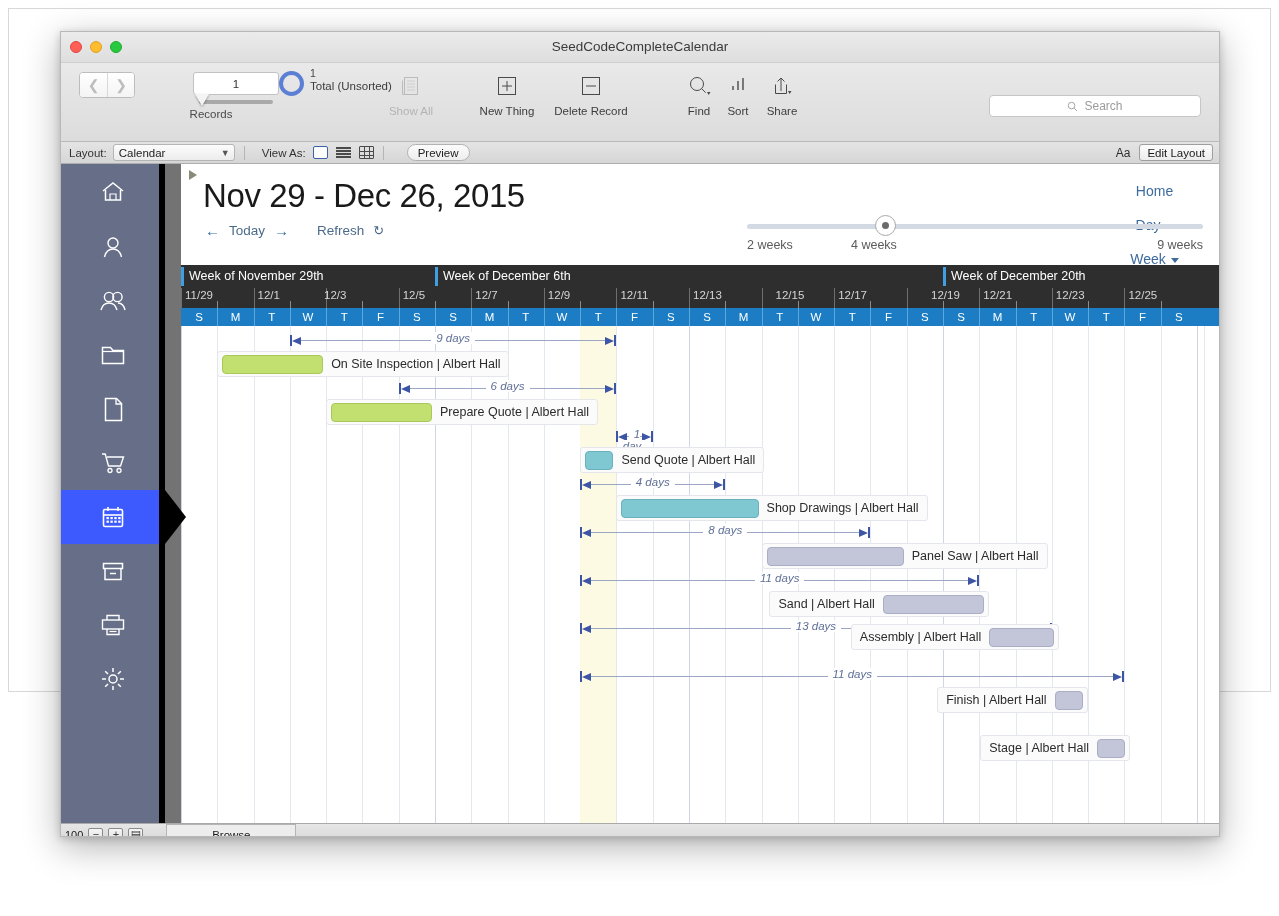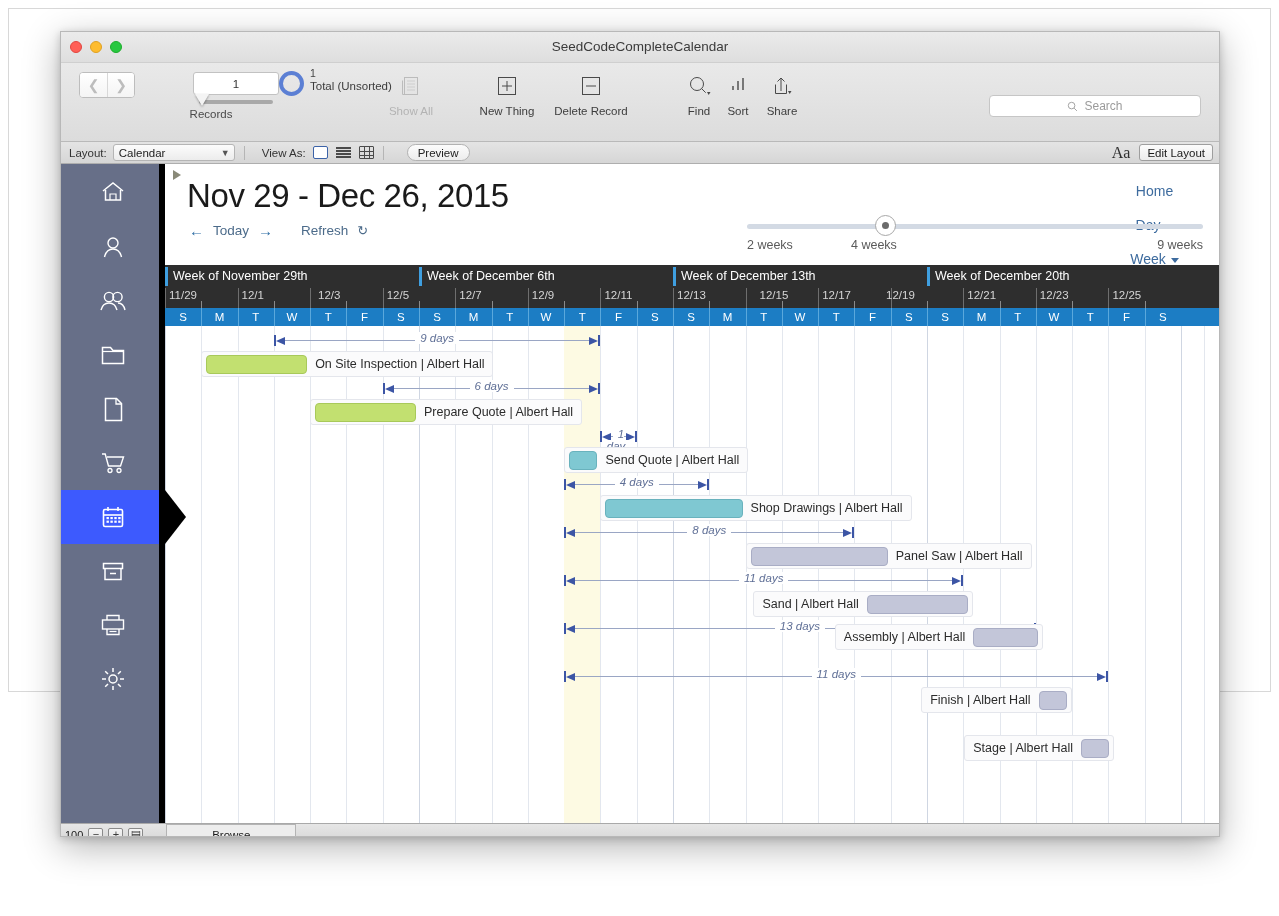--- a/index.html
+++ b/index.html
@@ -136,21 +136,21 @@
                linear-gradient(#4a4a4a,#4a4a4a) left 9px top 0/1px 100% no-repeat,
                linear-gradient(#4a4a4a,#4a4a4a) left 0 top 4px/100% 1px no-repeat,
                linear-gradient(#4a4a4a,#4a4a4a) left 0 top 8px/100% 1px no-repeat; }
   .preview-btn {
     margin-left: 14px; height: 17px; padding: 0 10px;
     background: linear-gradient(#fcfcfc,#ededed);
     border: 1px solid #b2b2b2; border-radius: 9px;
     font-size: 11.5px; color: #222; display: flex; align-items: center;
   }
   .lb-right { position: absolute; right: 6px; display: flex; align-items: center; gap: 9px; }
-  .aa { font-size: 16px; color: #2f2f2f; font-family: Liberation Serif, serif; }
+  .aa { font-size: 12px; color: #2f2f2f; }
   .edit-layout {
     height: 17px; padding: 0 7px;
     background: linear-gradient(#fcfcfc,#ececec);
     border: 1px solid #9e9e9e; border-radius: 3px;
     font-size: 11.5px; color: #1a1a1a; display: flex; align-items: center;
   }
 
   
   .body-area { position: relative; height: 659px; display: flex; background:#fff; }
 
@@ -167,21 +167,21 @@
     content: ""; position: absolute; right: -21px; top: 0;
     border-top: 27px solid transparent; border-bottom: 27px solid transparent;
     border-left: 21px solid #000; z-index: 5;
   }
   .sb-item svg { display: block; }
   .sb-blackstrip {
     position: absolute; right: 0; top: 0; bottom: 0; width: 6px; background: #000;
   }
 
   
-  .calpane { position: relative; flex: 1; background: #737373; overflow: hidden; }
+  .calpane { position: relative; flex: 1; background: #737373; overflow: hidden; padding-left: 16px; }
 
   .cal-header { position: relative; height: 101px; background: #fff; }
   .disclosure {
     position: absolute; left: 8px; top: 6px;
     width: 0; height: 0; border-top: 5px solid transparent;
     border-bottom: 5px solid transparent; border-left: 8px solid #8a8a78;
   }
   .cal-title {
     position: absolute; left: 22px; top: 13px;
     font-size: 33px; color: #1a1a1a; font-weight: 400; letter-spacing: -0.4px;
@@ -588,21 +588,20 @@
               <span class="a">2 weeks</span>
               <span class="b">4 weeks</span>
               <span class="c">9 weeks</span>
             </div>
           </div>
         </div>
 
         <div class="weekbar">
           <div class="weekcell" style="left:0px;width:254px">Week of November 29th</div>
           <div class="weekcell" style="left:254px;width:254px">Week of December 6th</div>
-          <div class="weekcell" style="left:508px;width:254px">Week of December 13th</div>
           <div class="weekcell" style="left:762px;width:254px">Week of December 20th</div>
         </div>
 
         <div class="datebar">
           <div id="dateticks">
               <div class="datetick" style="left: 0px;"></div>
               <div class="datetick small" style="left: 36.2857px;"></div>
               <div class="datetick" style="left: 72.5714px;"></div>
               <div class="datetick small" style="left: 108.857px;"></div>
               <div class="datetick" style="left: 145.143px;"></div>
@@ -626,29 +625,29 @@
               <div class="datetick" style="left: 798.286px;"></div>
               <div class="datetick small" style="left: 834.571px;"></div>
               <div class="datetick" style="left: 870.857px;"></div>
               <div class="datetick small" style="left: 907.143px;"></div>
               <div class="datetick" style="left: 943.429px;"></div>
               <div class="datetick small" style="left: 979.714px;"></div>
             </div>
           <div id="datelabels">
               <div class="datelbl" style="left: 0px;">11/29</div>
               <div class="datelbl" style="left: 72.5714px;">12/1</div>
-              <div class="datelbl" style="left: 149px;">12/3</div>
+              <div class="datelbl" style="left: 139px;">12/3</div>
               <div class="datelbl" style="left: 217.714px;">12/5</div>
               <div class="datelbl" style="left: 290.286px;">12/7</div>
               <div class="datelbl" style="left: 362.857px;">12/9</div>
               <div class="datelbl" style="left: 435.429px;">12/11</div>
               <div class="datelbl" style="left: 508px;">12/13</div>
               <div class="datelbl" style="left: 580.571px; margin-left: 10px;">12/15</div>
               <div class="datelbl" style="left: 653.143px;">12/17</div>
-              <div class="datelbl" style="left: 717px;">12/19</div>
+              <div class="datelbl" style="left: 746px;">12/19</div>
               <div class="datelbl" style="left: 798.286px;">12/21</div>
               <div class="datelbl" style="left: 870.857px;">12/23</div>
               <div class="datelbl" style="left: 943.429px;">12/25</div>
             </div>
         </div>
 
         <div class="dowbar">
           <div id="dowcells">
               <div class="dow" style="left: 0px; width: 36.2857px;">S</div>
               <div class="dow" style="left: 36.2857px; width: 36.2857px;">M</div>

